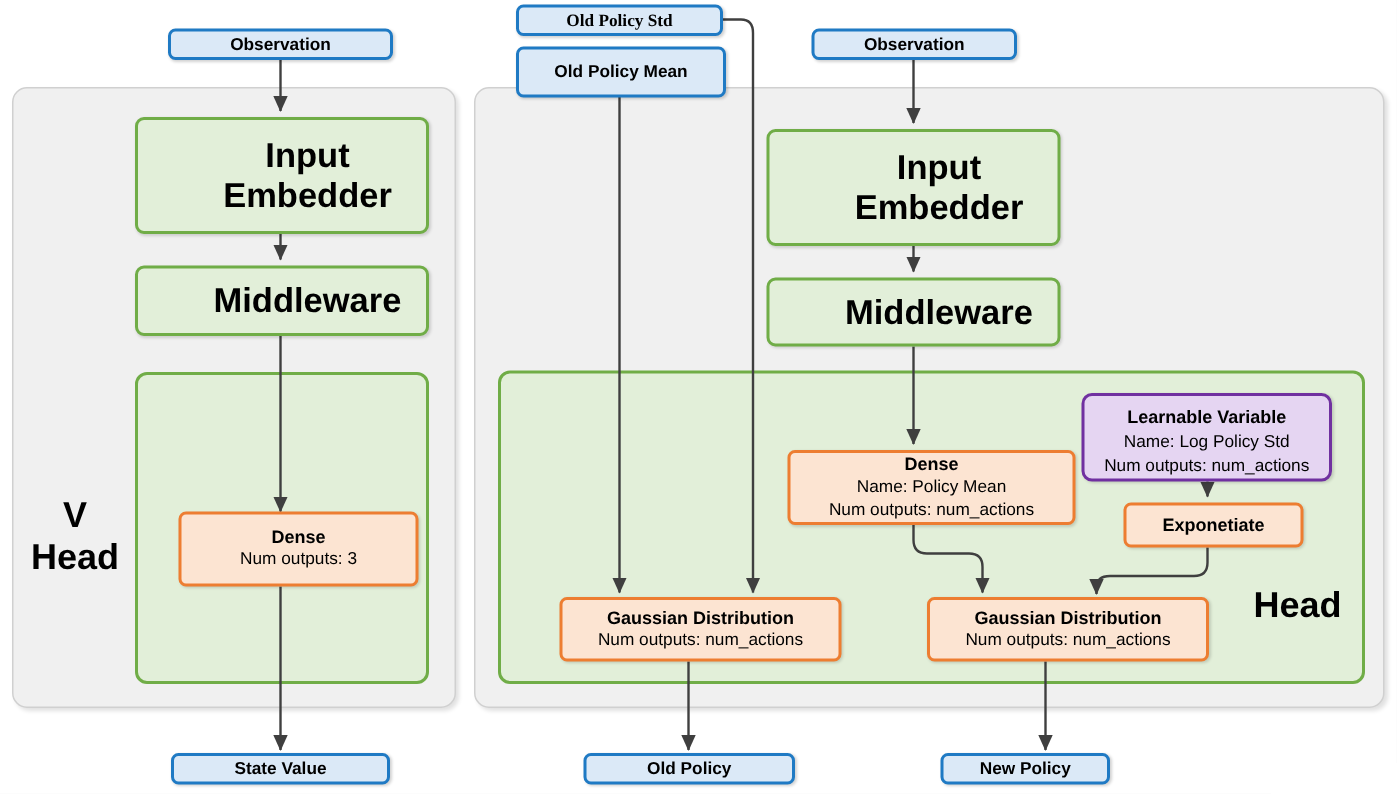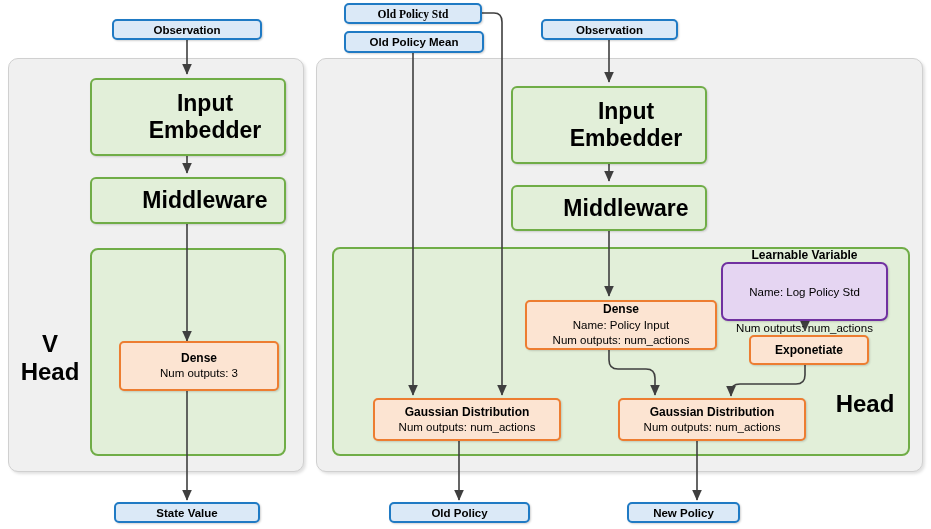--- a/index.html
+++ b/index.html
@@ -41,24 +41,23 @@
     text-align:center;color:#000;font-size:11.5px;line-height:1.35;
     box-shadow:1px 1px 2px rgba(0,0,0,0.15);
     margin-left:12px;
   }
   .orange-block .ttl{font-weight:bold;font-size:12px;}
   
   .purple-block{
     background:#e5d5f2;
     border:2px solid #7030a0;
     border-radius:7px;
-    display:flex;flex-direction:column;align-items:center;justify-content:center;
+    display:flex;flex-direction:column;align-items:center;justify-content:flex-end;
     text-align:center;color:#000;font-size:11.5px;line-height:1.4;
     box-shadow:1px 1px 2px rgba(0,0,0,0.15);
-    gap:20px;
   }
   .purple-block .ttl{font-weight:bold;font-size:12px;}
   
   .blue-pill{
     background:#dbe9f7;
     border:2px solid #1f7ac4;
     border-radius:5px;
     display:flex;align-items:center;justify-content:center;
     font-size:11.5px;font-weight:bold;color:#000;
     box-shadow:1px 1px 2px rgba(0,0,0,0.18);
@@ -111,21 +110,21 @@
       <path d="M697,441 L697,500"></path>
     </g>
   </svg>
 
   <div class="abs blue-pill" style="left:112px;top:19px;width:150px;height:21px;">
     <span>Observation</span>
   </div>
   <div class="abs blue-pill" style="left:344px;top:3px;width:138px;height:21px;font-family:Liberation Serif, serif;">
     <span>Old Policy Std</span>
   </div>
-  <div class="abs blue-pill" style="left:344px;top:31px;width:140px;height:22px;">
+  <div class="abs blue-pill" style="left:344px;top:31px;width:140px;height:34px;">
     <span>Old Policy Mean</span>
   </div>
   <div class="abs blue-pill" style="left:541px;top:19px;width:137px;height:21px;">
     <span>Observation</span>
   </div>
 
   <div class="abs head-label" style="left:14px;top:330px;width:72px;">
     <div>V</div>
     <div>Head</div>
   </div>
@@ -147,21 +146,21 @@
 
   <div class="abs green-block big" style="left:511px;top:86px;width:196px;height:78px;">
     <span>Input Embedder</span>
   </div>
   <div class="abs green-block big" style="left:511px;top:185px;width:196px;height:46px;">
     <span>Middleware</span>
   </div>
 
   <div class="abs orange-block" style="left:513px;top:300px;width:192px;height:50px;">
     <span class="ttl">Dense</span>
-    <span>Name: Policy Input</span>
+    <span>Name: Policy Mean</span>
     <span>Num outputs: num_actions</span>
   </div>
 
   <div class="abs purple-block" style="left:721px;top:262px;width:167px;height:59px;">
     <span class="ttl">Learnable Variable</span>
     <span>Name: Log Policy Std</span>
     <span>Num outputs: num_actions</span>
   </div>
 
   <div class="abs orange-block" style="left:737px;top:335px;width:120px;height:30px;text-align:center;">

